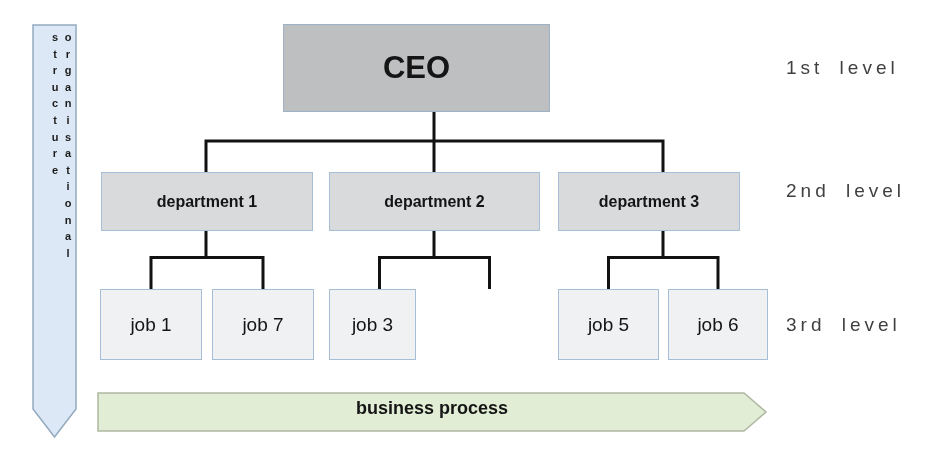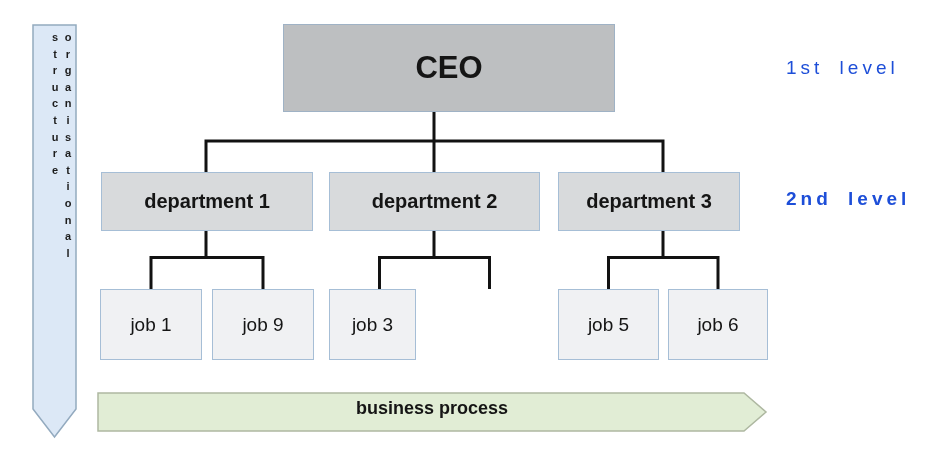--- a/index.html
+++ b/index.html
@@ -33,29 +33,29 @@
 
   .box {
     position: absolute;
     display: flex;
     align-items: center;
     justify-content: center;
     border: 1.5px solid #a6bed6;
     color: #151515;
   }
   .ceo-box {
-    left: 283px; top: 24px; width: 332px; height: 88px;
+    left: 283px; top: 24px; width: 267px; height: 88px;
     background: #bdbfc1;
     border-color: #9fb2c5;
     font-size: 31px; font-weight: bold;
   }
   .dept-box {
     top: 172px; height: 59px;
     background: #d8dadc;
-    font-size: 20px; font-weight: bold;
+    font-size: 16px; font-weight: bold;
   }
   .dept-1 { left: 101px; width: 212px; }
   .dept-2 { left: 329px; width: 211px; }
   .dept-3 { left: 558px; width: 182px; }
 
   .job-box {
     top: 289px; height: 71px;
     background: #f0f1f3;
     font-size: 19px; font-weight: normal;
   }
@@ -65,27 +65,27 @@
   .job-4 { left: 439px; width: 101px; }
   .job-5 { left: 558px; width: 101px; }
   .job-6 { left: 668px; width: 100px; }
 
   .level-label {
     position: absolute;
     left: 786px;
     width: 150px;
     height: 22px;
     font-size: 19px;
-    color: #1d4ed8;
+    color: #404040;
     letter-spacing: 4px;
     word-spacing: 7px;
     white-space: nowrap;
   }
   .level-1 { top: 57px; }
-  .level-2 { top: 188px; font-weight: bold; }
+  .level-2 { top: 180px; }
   .level-3 { top: 314px; }
 
   .process-label {
     position: absolute;
     left: 98px; top: 393px; width: 668px; height: 30px;
     display: flex; align-items: center; justify-content: center;
     font-size: 18px; font-weight: bold; color: #151515;
   }
 </style>
 </head>
@@ -118,33 +118,34 @@
     <span>department 2</span>
   </div>
   <div class="box dept-box dept-3">
     <span>department 3</span>
   </div>
 
   <div class="box job-box job-1">
     <span>job 1</span>
   </div>
   <div class="box job-box job-2">
-    <span>job 9</span>
+    <span>job 7</span>
   </div>
   <div class="box job-box job-3">
     <span>job 3</span>
   </div>
   <div class="box job-box job-5">
     <span>job 5</span>
   </div>
   <div class="box job-box job-6">
     <span>job 6</span>
   </div>
 
   <div class="level-label level-1">1st level</div>
   <div class="level-label level-2">2nd level</div>
+  <div class="level-label level-3">3rd level</div>
 
   <svg class="layer" aria-hidden="true">
     <polygon points="98,393 744,393 766,412 744,431 98,431" fill="#e1edd5" stroke="#aeb8a1" stroke-width="1.5"></polygon>
   </svg>
   <div class="process-label">business process</div>
 
 </div>
 
 </body></html>

